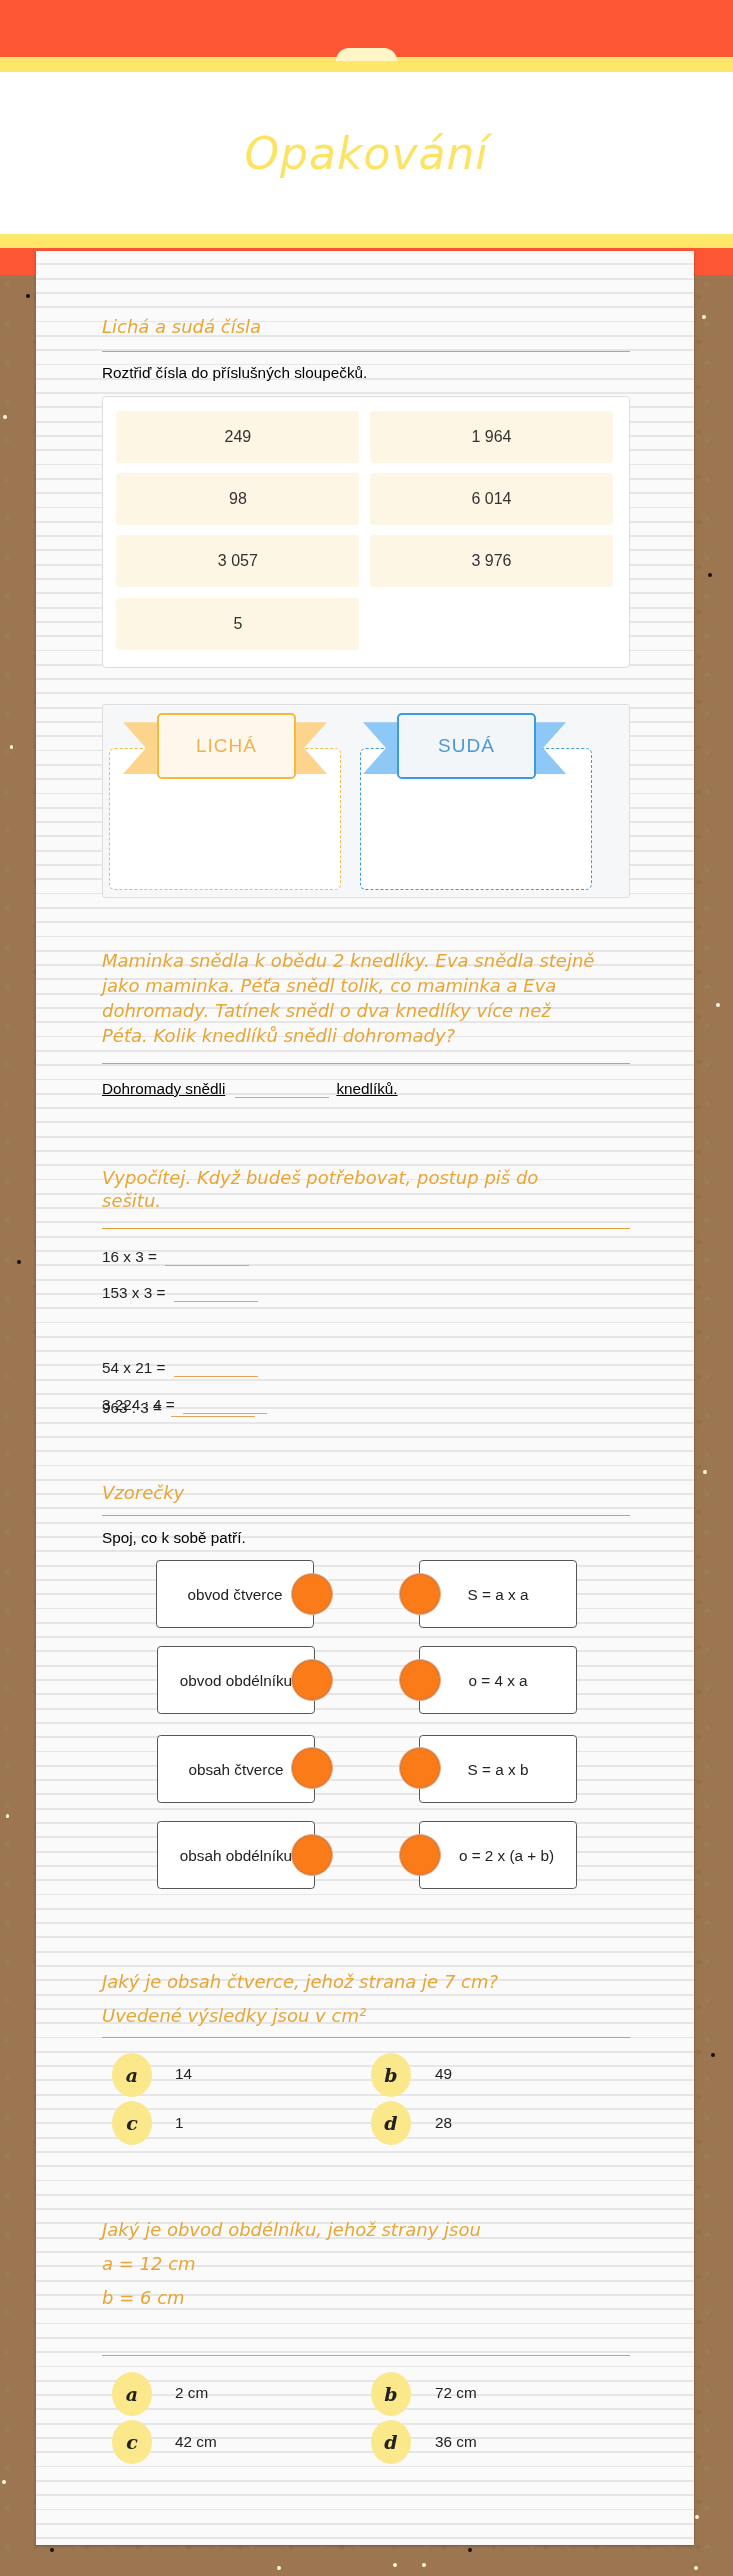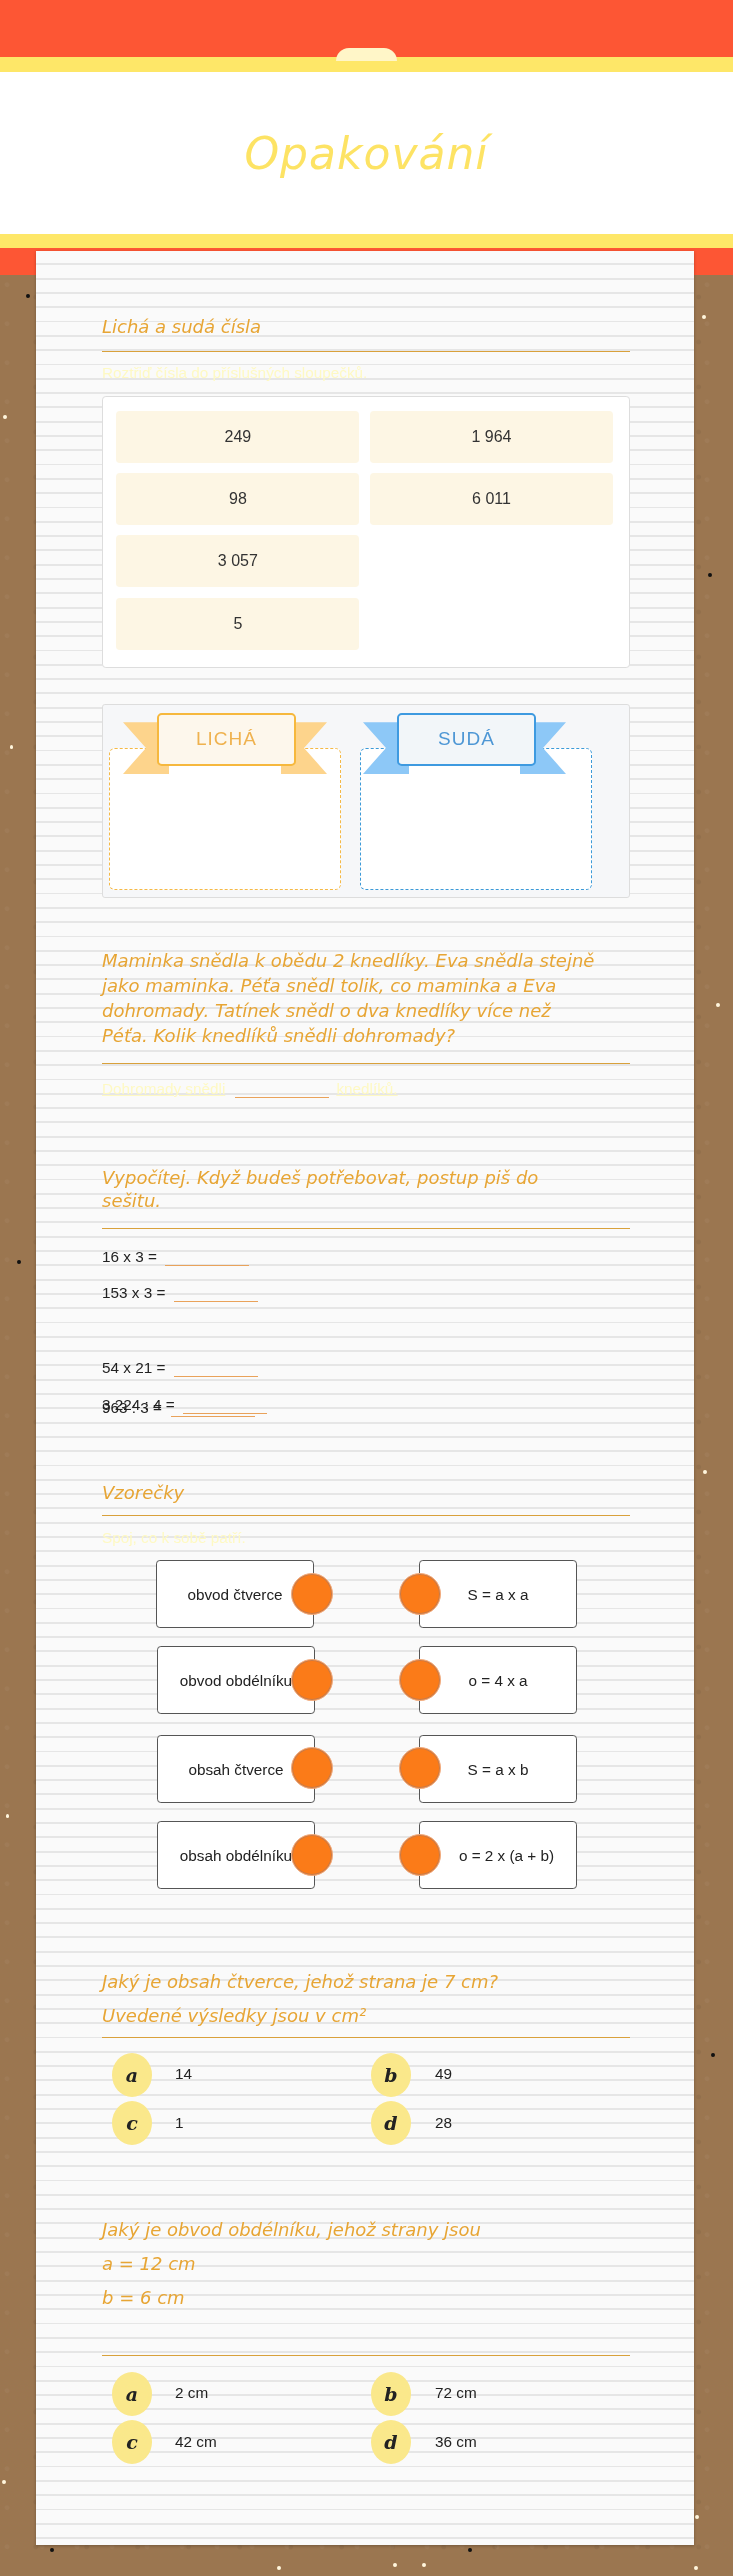--- a/index.html
+++ b/index.html
@@ -36,41 +36,41 @@
   .pin { position: absolute; width: 3.8px; height: 3.8px; border-radius: 50%; }
   .pin.w { background: #fff6dd; }
   .pin.b { background: #111; }
 
   .section { position: absolute; left: 102px; width: 528px; }
   .hand {
     font-family: "DejaVu Sans", sans-serif; font-style: italic;
     color: #e7a534; font-size: 18px; line-height: 25px; font-weight: 300;
   }
   .rule { height: 1px; background: #d9a13b; width: 528px; }
-  .inst { font-size: 15.3px; color: #fef9c3; }
+  .inst { font-size: 15.3px; color: #000000; }
 
   
   .numbox {
     position: absolute; left: 102px; top: 396px; width: 528px; height: 272px;
     background: #fff; border: 1px solid #ddd; border-radius: 3.8px;
   }
   .numcell {
     position: absolute; width: 243px; height: 52px; background: #fdf6e4; border-radius: 3.8px;
     display: flex; align-items: center; justify-content: center; font-size: 16px; color: #333;
   }
   .binbox {
     position: absolute; left: 102px; top: 704px; width: 528px; height: 194px;
     background: #f6f7f9; border: 1px solid #ddd; border-radius: 2.9px;
   }
   .bin { position: absolute; top: 43px; width: 232px; height: 142px; border-radius: 5.7px; background: #fff; }
   .bin.odd { left: 5.7px; border: 1.9px dashed #f5b946; }
   .bin.even { left: 257px; border: 1.9px dashed #3c9ad8; }
   .ribbon-tail { position: absolute; top: 17px; width: 46px; height: 52px; }
   .banner {
-    position: absolute; top: 7.6px; width: 139px; height: 53px; border-radius: 4.8px;
+    position: absolute; top: 7.6px; width: 139px; height: 66px; border-radius: 4.8px;
     display: flex; align-items: center; justify-content: center; font-size: 19px; letter-spacing: 1px;
   }
   .banner.odd { left: 54px; background: #fdf7ec; border: 2.9px solid #f6b83d; color: #efb24f; }
   .banner.even { left: 294px; background: #f2f6f9; border: 2.9px solid #3e9ae0; color: #4e97d5; }
 
   .blank { display: inline-block; border-bottom: 1px solid #e9a25a; vertical-align: bottom; }
 
   .eq-row { position: absolute; left: 102px; font-size: 15.3px; color: #222; display: flex; align-items: flex-end; }
 
   .match-card {
@@ -123,22 +123,23 @@
 <div class="section" style="top:314px">
   <div class="hand">Lichá a sudá čísla</div>
 </div>
 <div class="section rule" style="top:351px"></div>
 <div class="section inst" style="top:364px">Roztřiď čísla do příslušných sloupečků.</div>
 
 <div class="numbox">
   <div class="numcell" style="left:13.4px;top:14.3px">249</div>
   <div class="numcell" style="left:267px;top:14.3px">1 964</div>
   <div class="numcell" style="left:13.4px;top:76px">98</div>
-  <div class="numcell" style="left:267px;top:76px">6 011</div>
+  <div class="numcell" style="left:267px;top:76px">6 014</div>
   <div class="numcell" style="left:13.4px;top:138px">3 057</div>
+  <div class="numcell" style="left:267px;top:138px">3 976</div>
   <div class="numcell" style="left:13.4px;top:201px">5</div>
 </div>
 
 <div class="binbox">
   <div class="bin odd"></div>
   <div class="bin even"></div>
   <svg class="ribbon-tail" style="left:20px" viewBox="0 0 48 54">
       <polygon points="0,0 48,0 48,54 0,54 24,27" fill="#fdd48c"></polygon>
     </svg>
   <svg class="ribbon-tail" style="left:178px" viewBox="0 0 48 54">

